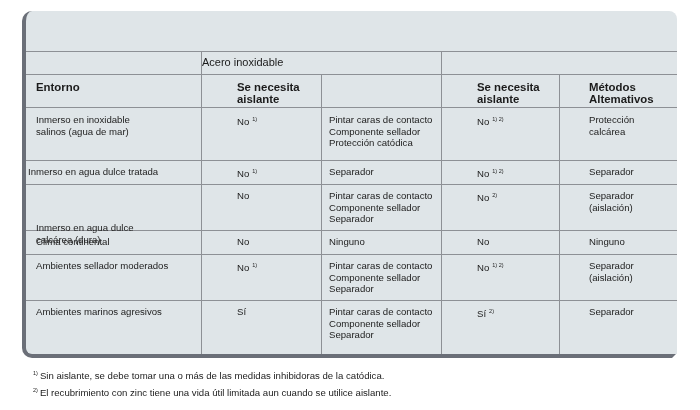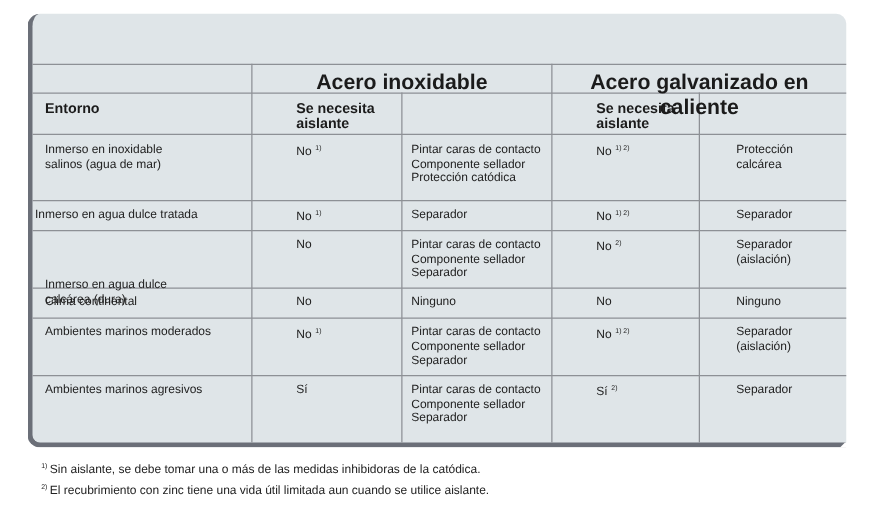--- a/index.html
+++ b/index.html
@@ -9,21 +9,21 @@
            background:#dfe5e8; border-left:4px solid #6b6f78; border-bottom:4px solid #6b6f78;
            border-radius:10px 8px 0 10px; box-sizing:border-box; }
   .frame:after { content:""; position:absolute; right:-1px; bottom:-4px; width:6px; height:4px;
                  background:#ffffff; transform:skewX(-45deg); transform-origin:bottom right; }
   .title { position:absolute; left:10px; top:4px; width:630px; font-size:14.2px; line-height:17px;
            letter-spacing:0.15px; color:#161616; }
   .hl { position:absolute; left:0; right:0; height:1px; background:#8d9095; }
   .vl { position:absolute; width:1px; background:#8d9095; }
   .cell { position:absolute; font-size:9.6px; line-height:11.6px; color:#222; }
   .hdr { position:absolute; font-size:11.4px; line-height:12.4px; font-weight:bold; color:#1b1b1b; }
-  .grp { position:absolute; font-size:17px; font-weight:bold; color:#1b1b1b; text-align:center; }
+  .grp { position:absolute; font-size:11px; font-weight:normal; color:#1b1b1b; text-align:left; }
   sup { font-size:5.5px; vertical-align:4px; margin-left:3px; }
   .fn { position:absolute; left:33px; font-size:9.6px; color:#222; }
   .fn sup { margin-left:0; margin-right:2px; }
 </style>
 </head>
 <body>
 
 <div class="frame">
 
   <div class="hl" style="top:40px"></div>
@@ -34,25 +34,25 @@
   <div class="hl" style="top:219px"></div>
   <div class="hl" style="top:243px"></div>
   <div class="hl" style="top:289px"></div>
 
   <div class="vl" style="left:175px; top:40px; bottom:0"></div>
   <div class="vl" style="left:295px; top:63px; bottom:0"></div>
   <div class="vl" style="left:415px; top:40px; bottom:0"></div>
   <div class="vl" style="left:533px; top:63px; bottom:0"></div>
 
   <div class="grp" style="left:176px; width:239px; top:45px">Acero inoxidable</div>
-  <div class="grp" style="left:416px; width:235px; top:45px">Acero galvanizado en caliente</div>
 
   <div class="hdr" style="left:10px; top:70px">Entorno</div>
   <div class="hdr" style="left:211px; top:70px; width:80px">Se necesita aislante</div>
   <div class="hdr" style="left:451px; top:70px; width:80px">Se necesita aislante</div>
+  <div class="hdr" style="left:563px; top:70px; width:80px">Métodos Altemativos</div>
 
   <div id="rows">
       <div>
         <div class="cell" style="left: 10px; top: 103px; width: 115px;"><span style="white-space: pre-line;">Inmerso en inoxidable salinos (agua de mar)</span></div>
         <div class="cell" style="left: 211px; top: 103px; width: 80px;"><span style="white-space: pre-line;">No</span><sup>1)</sup></div>
         <div class="cell" style="left: 303px; top: 103px; width: 112px;"><span style="white-space: pre-line;">Pintar caras de contacto
 Componente sellador
 Protección catódica</span></div>
         <div class="cell" style="left: 451px; top: 103px; width: 80px;"><span style="white-space: pre-line;">No</span><sup>1) 2)</sup></div>
         <div class="cell" style="left: 563px; top: 103px; width: 85px;"><span style="white-space: pre-line;">Protección
@@ -76,21 +76,21 @@
 (aislación)</span></div>
       </div>
       <div>
         <div class="cell" style="left: 10px; top: 225px; width: 150px;"><span style="white-space: pre-line;">Clima continental</span></div>
         <div class="cell" style="left: 211px; top: 225px; width: 80px;"><span style="white-space: pre-line;">No</span></div>
         <div class="cell" style="left: 303px; top: 225px; width: 112px;"><span style="white-space: pre-line;">Ninguno</span></div>
         <div class="cell" style="left: 451px; top: 225px; width: 80px;"><span style="white-space: pre-line;">No</span></div>
         <div class="cell" style="left: 563px; top: 225px; width: 85px;"><span style="white-space: pre-line;">Ninguno</span></div>
       </div>
       <div>
-        <div class="cell" style="left: 10px; top: 249px; width: 150px;"><span style="white-space: pre-line;">Ambientes marinos moderados</span></div>
+        <div class="cell" style="left: 10px; top: 249px; width: 150px;"><span style="white-space: pre-line;">Ambientes sellador moderados</span></div>
         <div class="cell" style="left: 211px; top: 249px; width: 80px;"><span style="white-space: pre-line;">No</span><sup>1)</sup></div>
         <div class="cell" style="left: 303px; top: 249px; width: 112px;"><span style="white-space: pre-line;">Pintar caras de contacto
 Componente sellador
 Separador</span></div>
         <div class="cell" style="left: 451px; top: 249px; width: 80px;"><span style="white-space: pre-line;">No</span><sup>1) 2)</sup></div>
         <div class="cell" style="left: 563px; top: 249px; width: 85px;"><span style="white-space: pre-line;">Separador
 (aislación)</span></div>
       </div>
       <div>
         <div class="cell" style="left: 10px; top: 295px; width: 150px;"><span style="white-space: pre-line; text-align: center;">Ambientes marinos agresivos</span></div>

